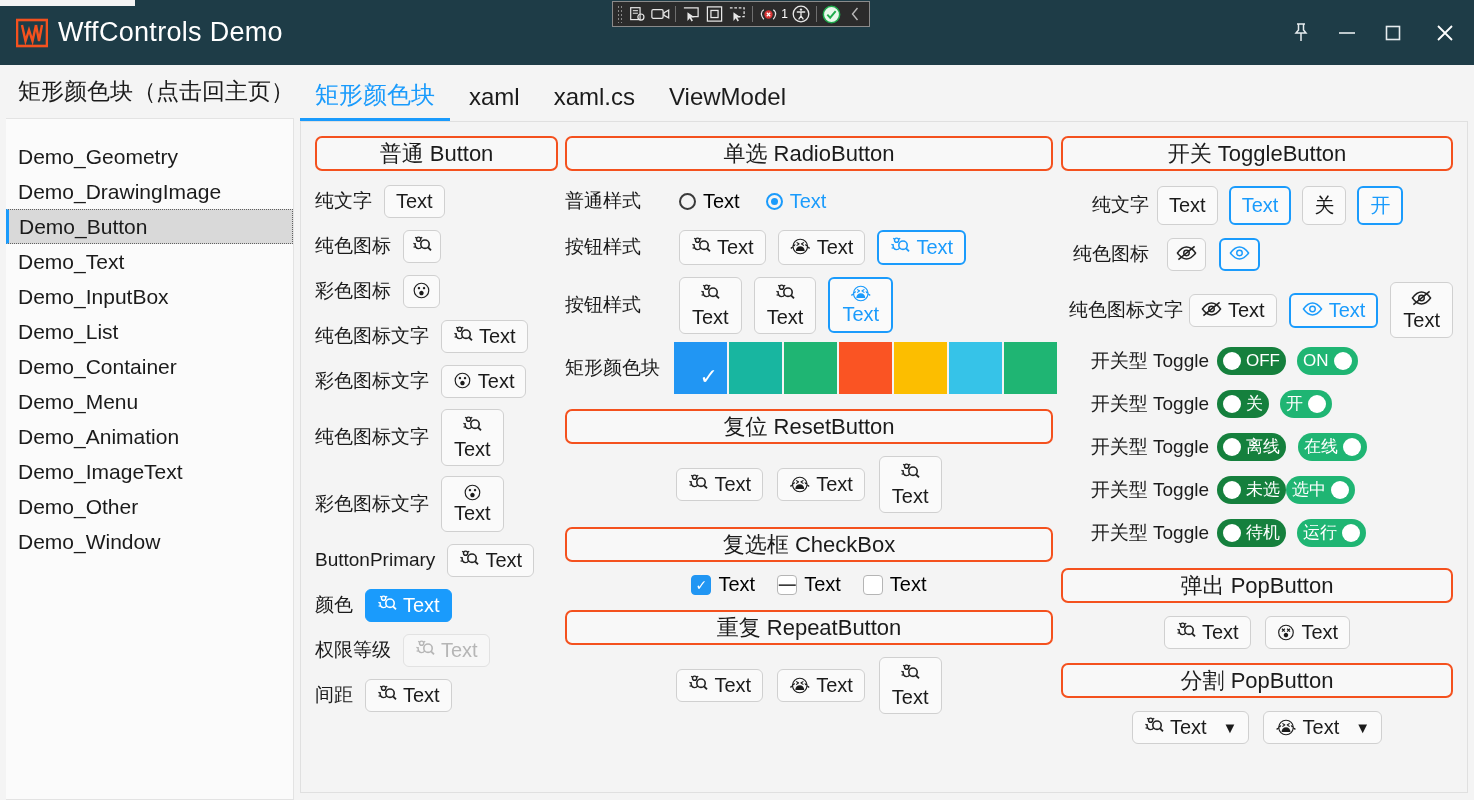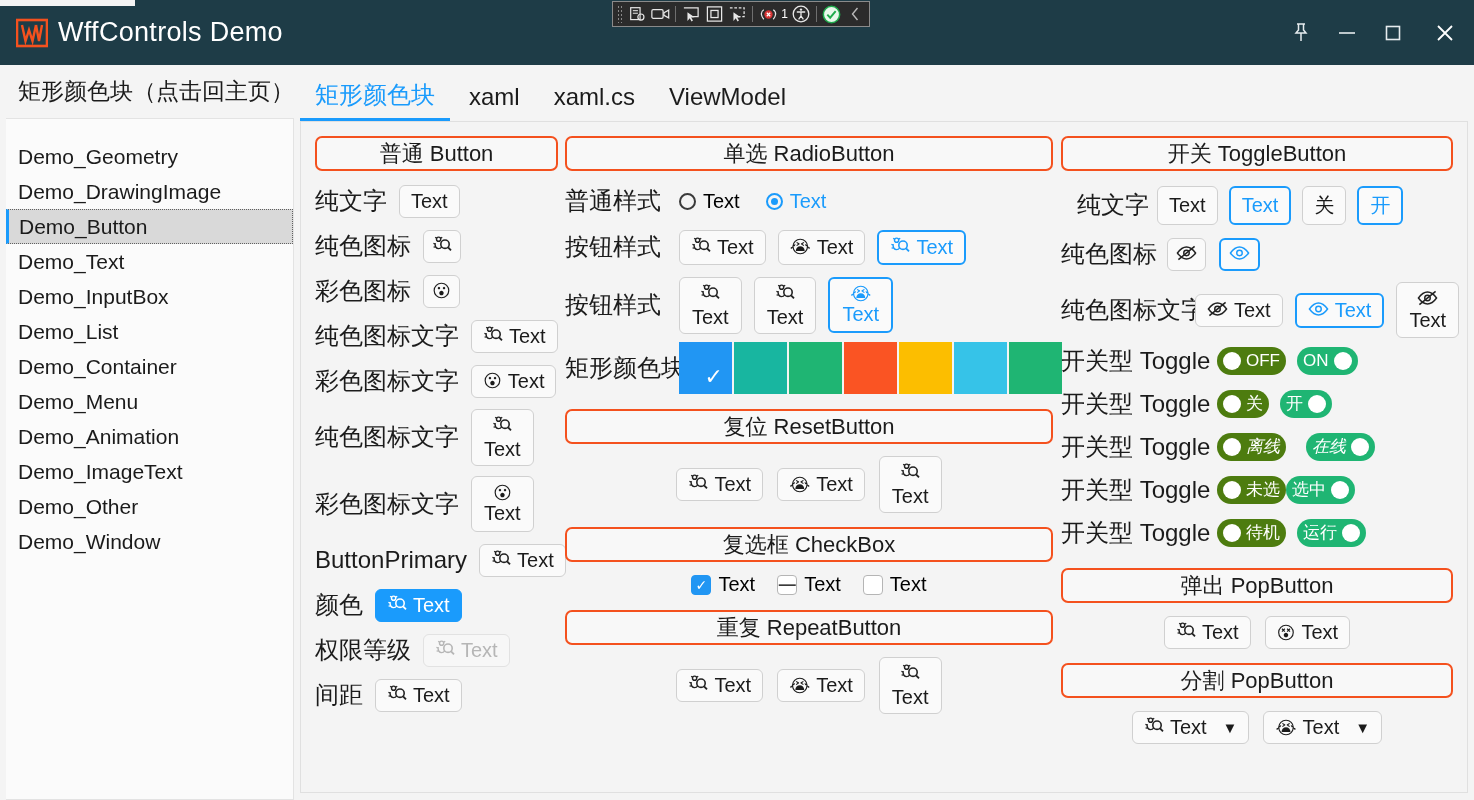--- a/index.html
+++ b/index.html
@@ -80,21 +80,21 @@
   .col1 { left: 14px; width: 243px; }
   .col2 { left: 264px; width: 488px; }
   .col3 { left: 760px; width: 392px; text-align: right; }
 
   
   .sec-head { border: 2px solid #f4511e; border-radius: 7px; height: 35px;
     display: flex; align-items: center; justify-content: center;
     font-size: 22px; color: #1b1b1b; background: #f8f8f8; margin-top: 14px; }
 
   .row { display: flex; align-items: center; }
-  .lbl { font-size: 24px; color: #1b1b1b; white-space: nowrap; }
+  .lbl { font-size: 19px; color: #1b1b1b; white-space: nowrap; }
 
   
   .btn { border: 1px solid #d0d0d0; border-radius: 6px; background: #fafafa;
     display: inline-flex; align-items: center; justify-content: center; gap: 6px;
     font-size: 20px; color: #1b1b1b; padding: 4px 11px; min-height: 33px; }
   .btn.vert { flex-direction: column; gap: 1px; padding: 5px 12px; min-height: 56px;
     line-height: 1.05; }
   .btn.primary { background: #1a9bfc; border-color: #1a9bfc; color: #ffffff; }
   .btn.disabled { color: #b6b6b6; border-color: #e2e2e2; background: #f7f7f7; }
   .btn.sel { border: 2px solid #1a9bfc; color: #1a9bfc; background: #fafafa; }
@@ -123,21 +123,21 @@
   
   .swatches { display: flex; gap: 2px; }
   .sw { width: 53px; height: 52px; position: relative; }
   .sw.active { outline: 2px solid #2196f3; outline-offset: -2px;
     border: 2px solid #fff; }
   .sw .tick { position: absolute; right: 7px; bottom: 2px; color: #fff; font-size: 22px; }
 
   
   .sw-toggle { height: 28px; border-radius: 14px; display: inline-flex;
     align-items: center; gap: 5px; padding: 0 6px; color: #fff; font-size: 17px; }
-  .sw-toggle.off { background: #4d7c0f; }
+  .sw-toggle.off { background: #15803d; }
   .sw-toggle.on { background: #1fb573; flex-direction: row-reverse; }
   .knob { width: 18px; height: 18px; border-radius: 50%; background: #fff;
     flex: 0 0 18px; }
   .caret { font-size: 15px; }
 </style>
 </head>
 <body>
 
 <div id="app">
 
@@ -695,21 +695,21 @@
                   <span>关</span>
                 </span>
                 <span class="sw-toggle on">
                   <span class="knob"></span>
                   <span>开</span>
                 </span>
               </span>
             </div>
             <div class="row" style="height: 43px;">
               <span class="lbl" style="width: 148px;">开关型 Toggle</span>
-              <span style="display: flex; gap: 20px; margin-left: 8px; font-style: italic;">
+              <span style="display: flex; gap: 12px; margin-left: 8px;">
                 <span class="sw-toggle off">
                   <span class="knob"></span>
                   <span>离线</span>
                 </span>
                 <span class="sw-toggle on">
                   <span class="knob"></span>
                   <span>在线</span>
                 </span>
               </span>
             </div>

